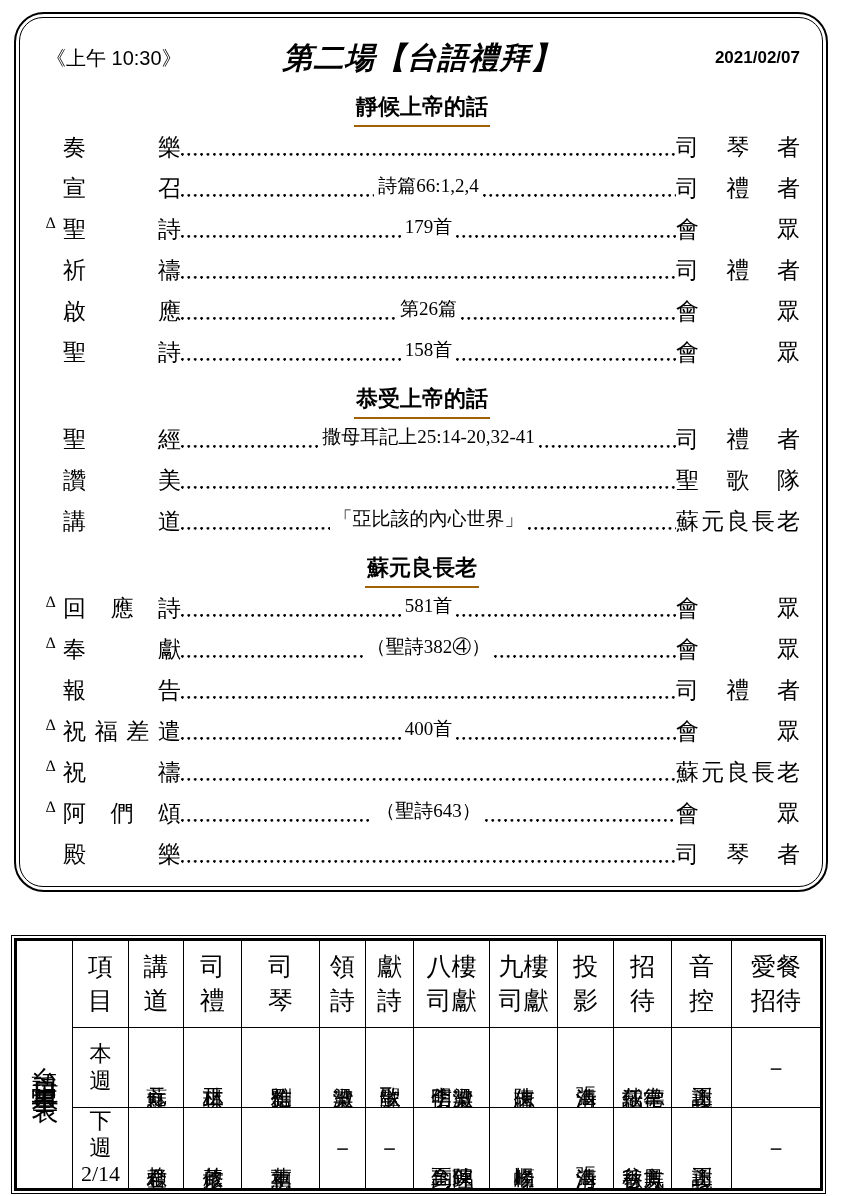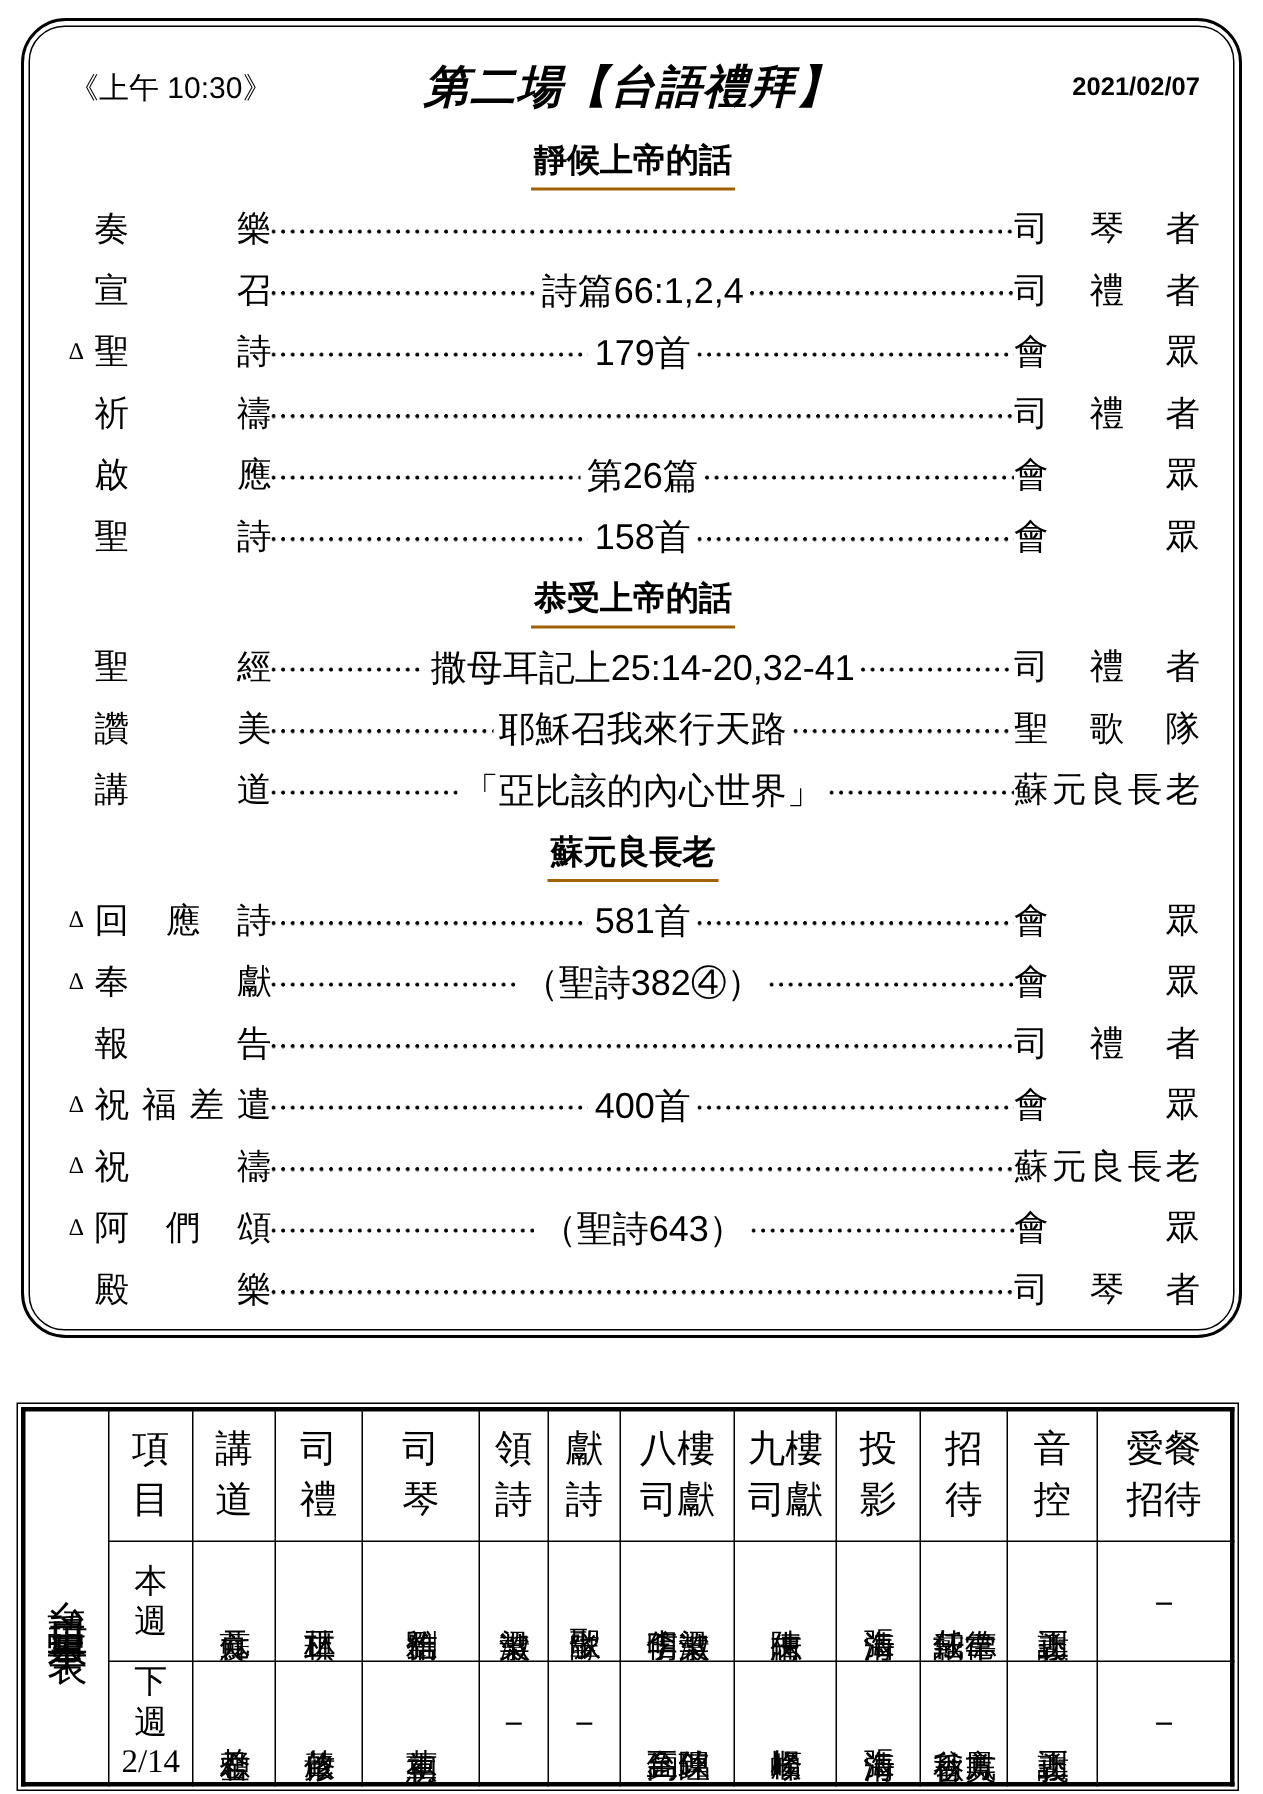--- a/index.html
+++ b/index.html
@@ -23,36 +23,36 @@
   }
   .time{justify-self:start;font-family:"Liberation Sans","DejaVu Sans",sans-serif;font-size:20px;padding-left:8px;}
   .title{font-family:"Liberation Sans","DejaVu Sans",sans-serif;font-weight:700;font-size:30px;letter-spacing:1px;font-style:italic;}
   .date{justify-self:end;font-family:"Liberation Sans","DejaVu Sans",sans-serif;font-weight:700;font-size:17px;padding-right:6px;}
   .sec-heading{
     height:46px;display:flex;align-items:center;justify-content:center;
     font-family:"Liberation Sans","DejaVu Sans",sans-serif;font-weight:600;font-size:22px;
   }
   .sec-heading span{border-bottom:2px solid #a16207;padding:0 2px 3px 2px;}
   .line{
-    display:flex;align-items:center;height:41px;font-size:23px;
+    display:flex;height:41px;font-size:23px;
     padding:0 6px 0 8px;
   }
   .delta{width:17px;flex:0 0 17px;font-size:16px;text-align:left;}
   .label{
     flex:0 0 118px;width:118px;display:inline-block;
     text-align:justify;text-align-last:justify;
   }
   .dots{
     flex:1 1 auto;height:3px;align-self:center;margin-top:3px;
     background-image:radial-gradient(circle at 1.4px 1.4px,#000 1.15px,transparent 1.5px);
     background-size:6.4px 3px;background-repeat:repeat-x;
   }
   .mid{
-    flex:0 0 auto;font-family:Liberation Sans, sans-serif;
-    font-size:24px;padding:0 4px;white-space:nowrap;
+    flex:0 0 auto;font-family:Liberation Serif, serif;
+    font-size:19px;padding:0 4px;white-space:nowrap;
   }
   .right{
     flex:0 0 124px;width:124px;display:inline-block;
     text-align:justify;text-align-last:justify;white-space:nowrap;
   }
   
   table.duty{
     position:absolute;left:14px;top:938px;
     border-collapse:collapse;table-layout:fixed;
     border:3px solid #000;outline:1.5px solid #000;outline-offset:2px;
@@ -158,21 +158,20 @@
     <span class="dots"></span>
     <span class="mid">撒母耳記上25:14-20,32-41</span>
     <span class="dots"></span>
     <span class="right">司禮者</span>
   </div>
 
   <div class="line">
     <span class="delta"></span>
     <span class="label">讚美</span>
     <span class="dots"></span>
-    <span class="mid">耶穌召我來行天路</span>
     <span class="dots"></span>
     <span class="right">聖歌隊</span>
   </div>
 
   <div class="line">
     <span class="delta"></span>
     <span class="label">講道</span>
     <span class="dots"></span>
     <span class="mid">「亞比該的內心世界」</span>
     <span class="dots"></span>

